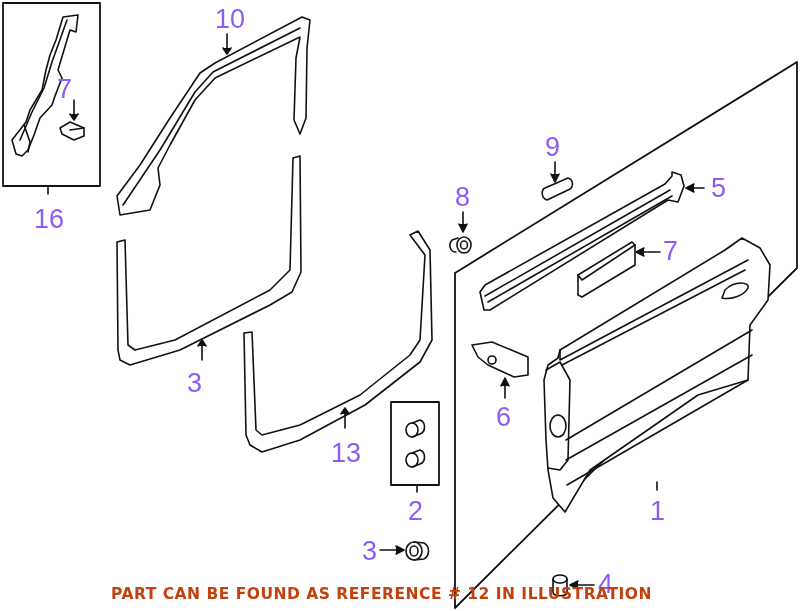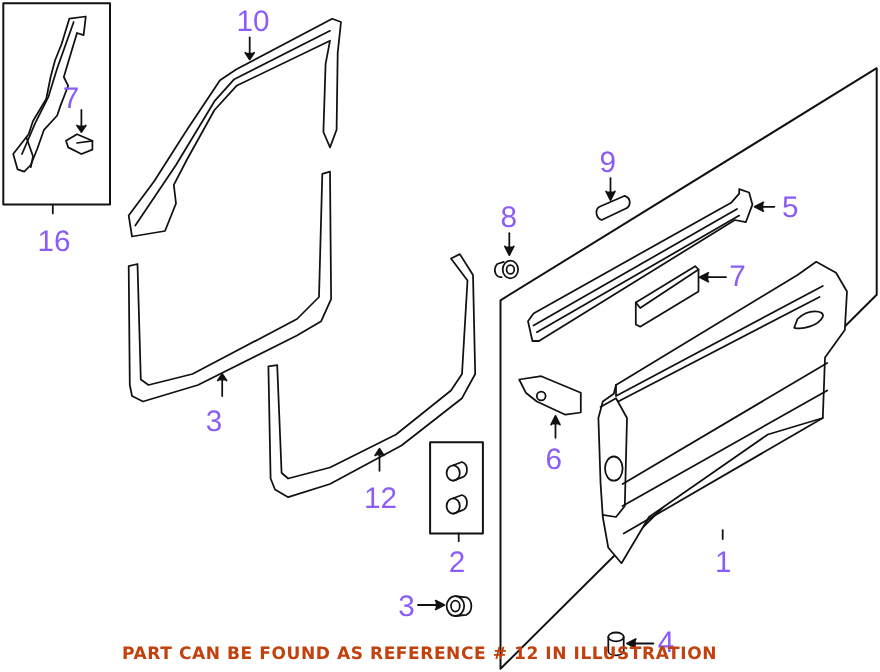--- a/index.html
+++ b/index.html
@@ -125,19 +125,19 @@
 
 <div class="lbl" style="left:215px;top:6px;">10</div>
 <div class="lbl" style="left:57px;top:76px;">7</div>
 <div class="lbl" style="left:34px;top:206px;">16</div>
 <div class="lbl" style="left:545px;top:134px;">9</div>
 <div class="lbl" style="left:455px;top:184px;">8</div>
 <div class="lbl" style="left:711px;top:175px;">5</div>
 <div class="lbl" style="left:663px;top:238px;">7</div>
 <div class="lbl" style="left:187px;top:370px;">3</div>
 <div class="lbl" style="left:496px;top:404px;">6</div>
-<div class="lbl" style="left:331px;top:440px;">12</div>
+<div class="lbl" style="left:331px;top:440px;">13</div>
 <div class="lbl" style="left:408px;top:498px;">2</div>
 <div class="lbl" style="left:650px;top:498px;">1</div>
 <div class="lbl" style="left:362px;top:538px;">3</div>
 <div class="lbl" style="left:598px;top:571px;">4</div>
 
 <div class="footer">PART CAN BE FOUND AS REFERENCE # 12 IN ILLUSTRATION</div>
 
 </body></html>

